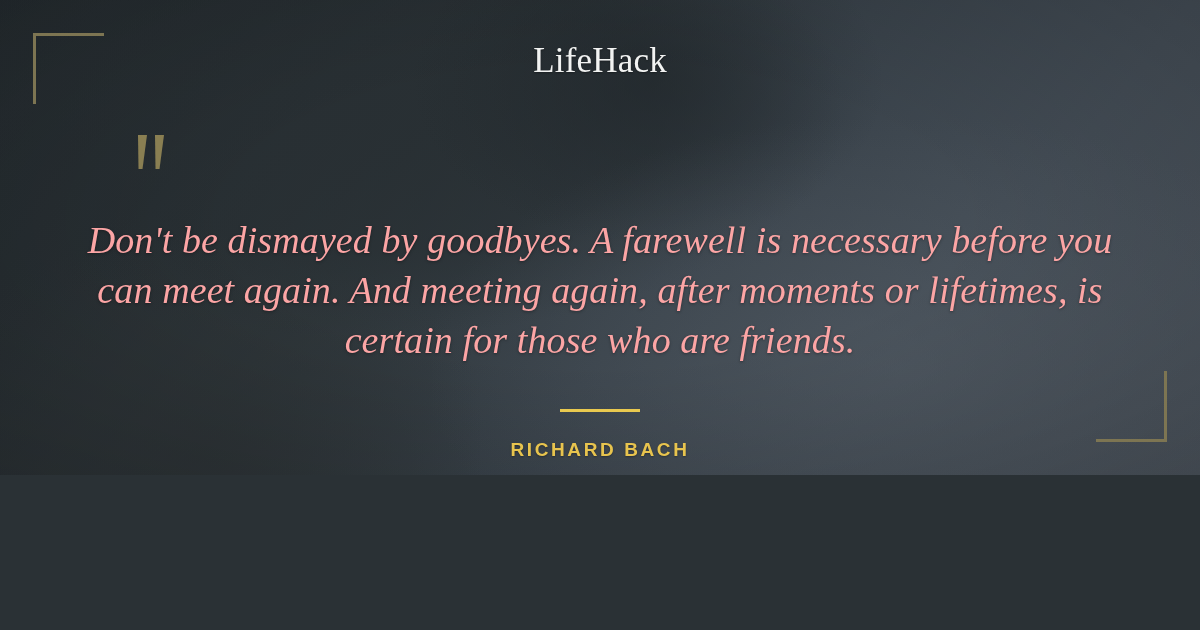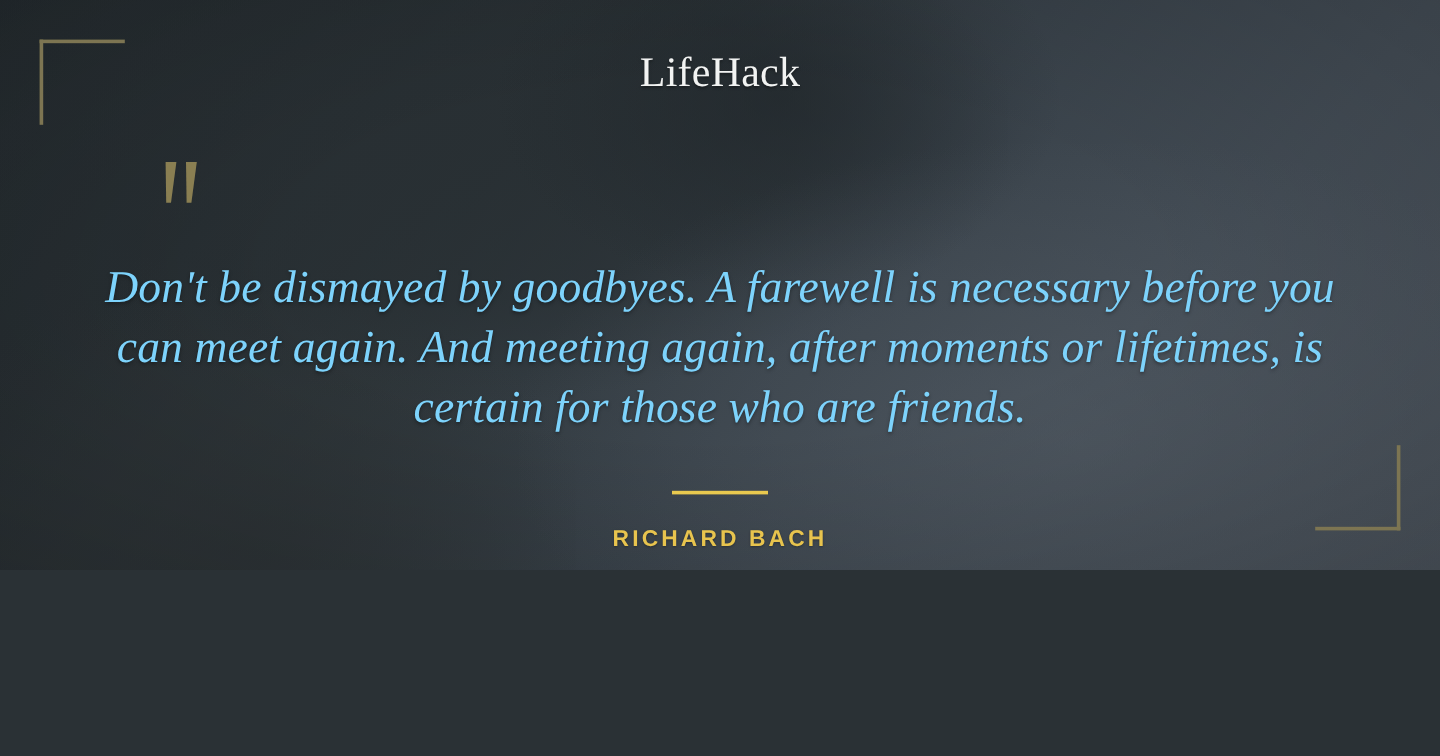--- a/index.html
+++ b/index.html
@@ -136,21 +136,21 @@
   .quote-text {
     position: absolute;
     top: 215px;
     left: 60px;
     width: 1080px;
     text-align: center;
     font-family: "Liberation Serif", "DejaVu Serif", serif;
     font-style: italic;
     font-size: 38px;
     line-height: 50px;
-    color: #7dd3fc;
+    color: #fca5a5;
     letter-spacing: 0.1px;
     text-shadow: 0 1px 3px rgba(0,0,0,0.35);
   }
 
   .divider {
     position: absolute;
     top: 409px;
     left: 50%;
     transform: translateX(-50%);
     width: 80px;

